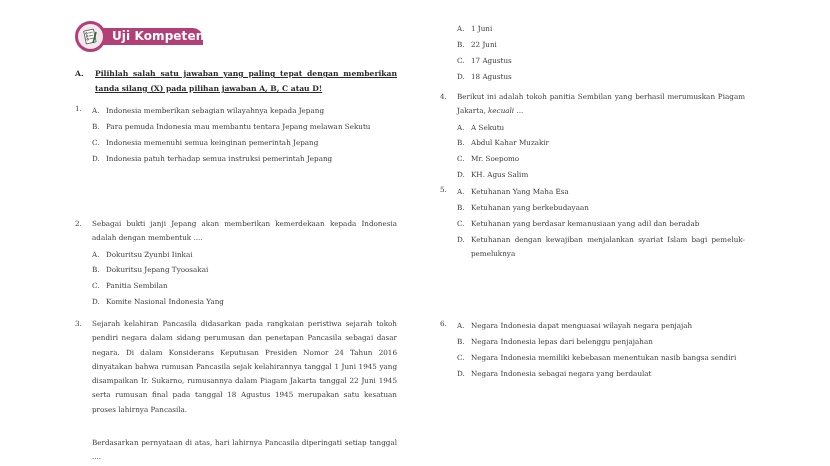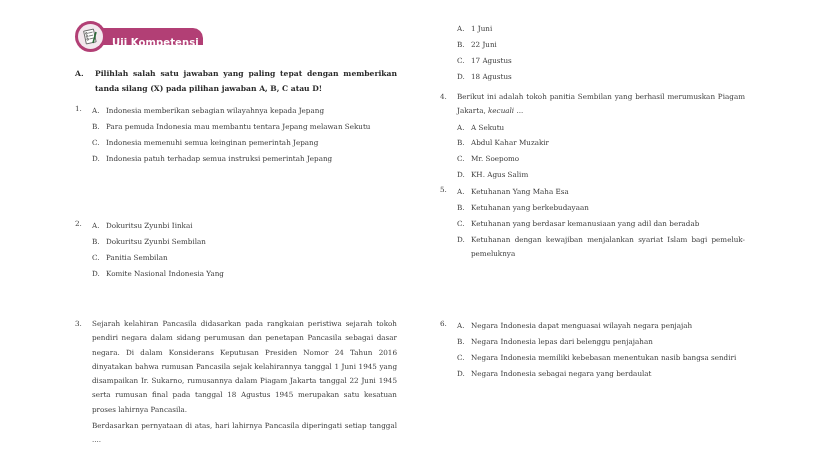--- a/index.html
+++ b/index.html
@@ -16,52 +16,52 @@
       position: absolute; left: 75px; top: 21px;
       height: 30px; display: flex; align-items: center;
     }
     .badge-bar {
       position: absolute; left: 18px; top: 7px;
       width: 110px; height: 17px;
       background: #b23f75;
       border-radius: 0 10px 0 0;
     }
     .badge-label {
-      position: absolute; left: 37px; top: 16px;
+      position: absolute; left: 37px; top: 8px;
       font-family: "DejaVu Sans", "Liberation Sans", sans-serif;
-      font-size: 10px; font-weight: bold; color: #ffffff;
+      font-size: 12px; font-weight: bold; color: #ffffff;
       white-space: nowrap; letter-spacing: 0.1px;
     }
     .badge-circle {
       position: absolute; left: 0; top: 0;
       width: 31px; height: 31px; border-radius: 50%;
       background: #b23f75;
       display: flex; align-items: center; justify-content: center;
     }
     .badge-circle-inner {
       width: 25px; height: 25px; border-radius: 50%;
       background: #f3e8ee;
       display: flex; align-items: center; justify-content: center;
     }
 
     .section-head {
       position: absolute; left: 75px; top: 66px; width: 322px;
       font-size: 7.6px; font-weight: bold; line-height: 15px;
       color: #2a2a2a; display: flex;
     }
     .section-letter { width: 20px; flex: none; }
-    .section-text { flex: 1; text-align: justify; }
+    .section-text { flex: 1; text-align: justify; text-decoration: underline; }
 
     .q {
       position: absolute; display: flex;
       font-size: 7.2px; line-height: 14.3px; color: #3a3a3a;
     }
     .q-num { width: 17px; flex: none; }
     .q-body { flex: 1; text-align: justify; }
-    .q-body p + p { margin-top: 2px; }
+    .q-body p + p { margin-top: 19px; }
 
     .opts { margin-top: 2px; }
     .opt { display: flex; margin-top: 1.6px; }
     .opt-letter { width: 14px; flex: none; }
     .opt-text { flex: 1; text-align: justify; }
 
     em { font-style: italic; }
   </style>
 </head>
 <body>
@@ -114,28 +114,29 @@
             <span class="opt-letter">D.</span>
             <span class="opt-text">Indonesia patuh terhadap semua instruksi pemerintah Jepang</span>
           </div>
       </div>
     </div>
   </div>
 
   <div class="q" style="left:75px; top:217px; width:322px;">
     <span class="q-num">2.</span>
     <div class="q-body">
+      <p>Sebagai bukti janji Jepang akan memberikan kemerdekaan kepada Indonesia adalah dengan membentuk ....</p>
       <div class="opts">
         <div class="opt">
             <span class="opt-letter">A.</span>
             <span class="opt-text">Dokuritsu Zyunbi Iinkai</span>
           </div>
         <div class="opt">
             <span class="opt-letter">B.</span>
-            <span class="opt-text">Dokuritsu Zyunbi Sembilan</span>
+            <span class="opt-text">Dokuritsu Jepang Tyoosakai</span>
           </div>
         <div class="opt">
             <span class="opt-letter">C.</span>
             <span class="opt-text">Panitia Sembilan</span>
           </div>
         <div class="opt">
             <span class="opt-letter">D.</span>
             <span class="opt-text">Komite Nasional Indonesia Yang</span>
           </div>
       </div>

